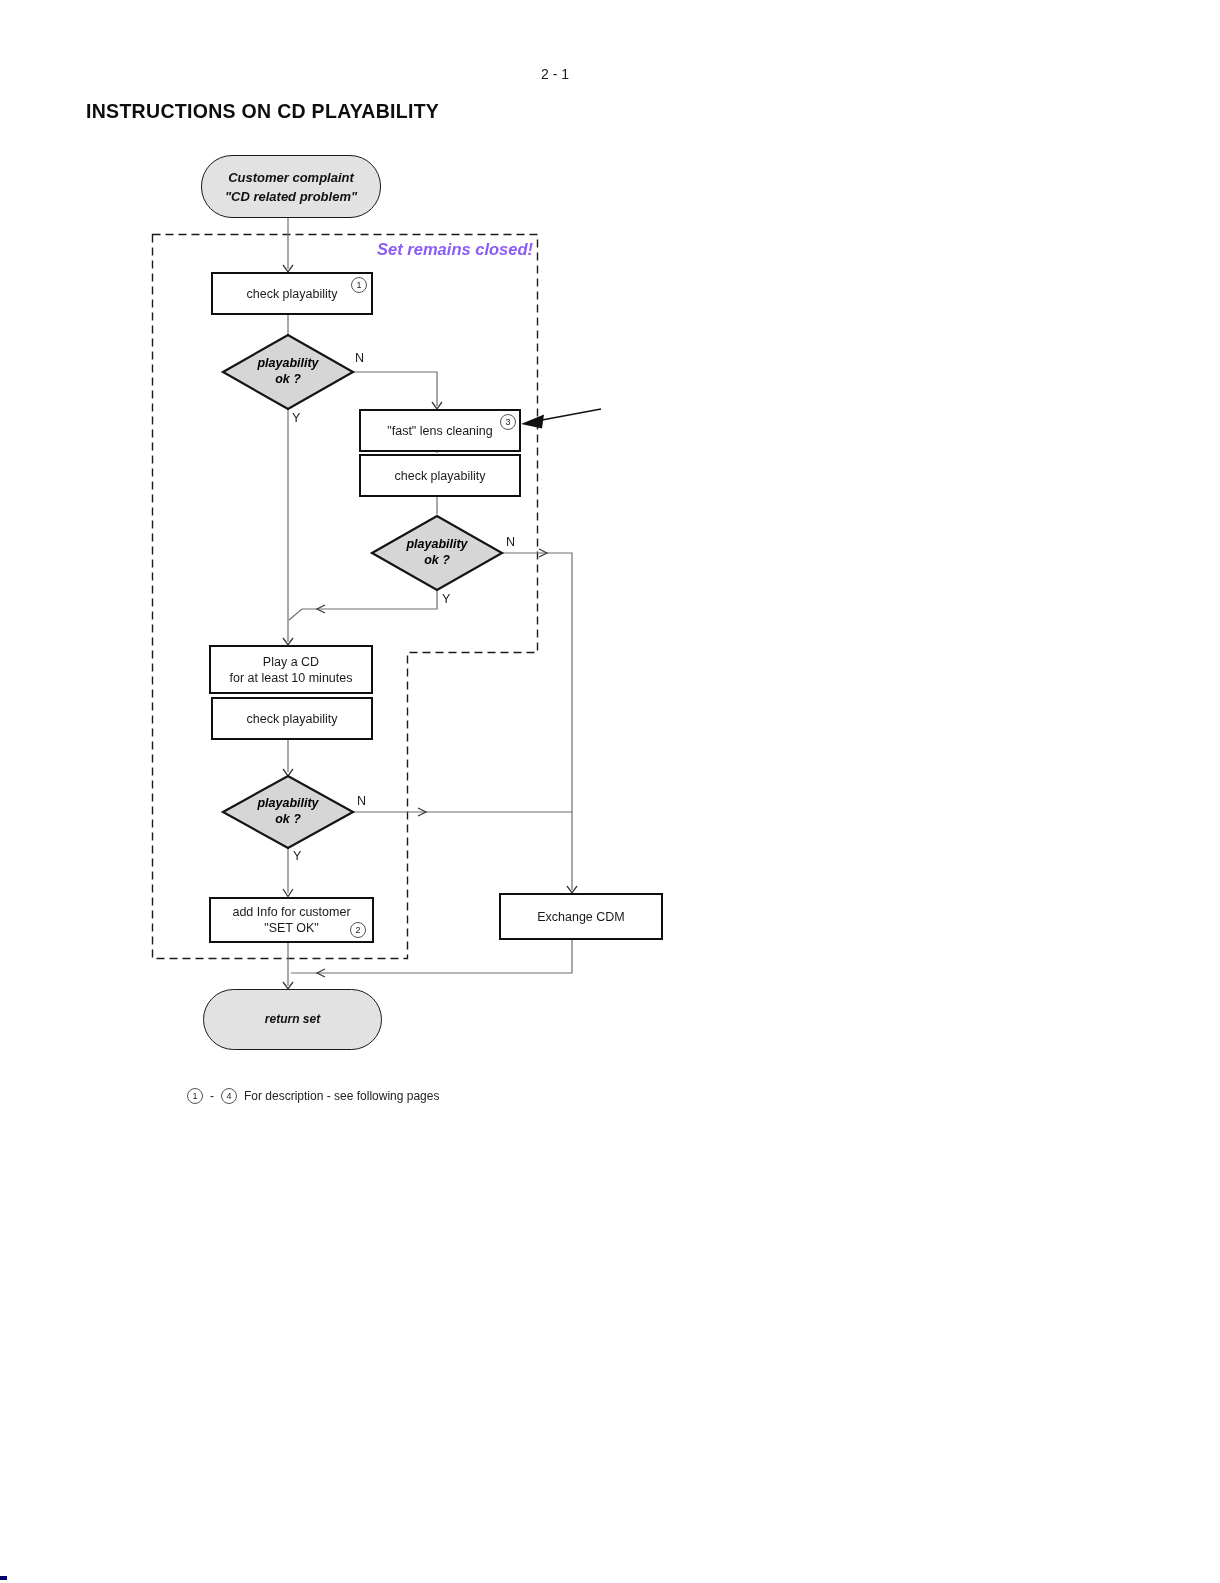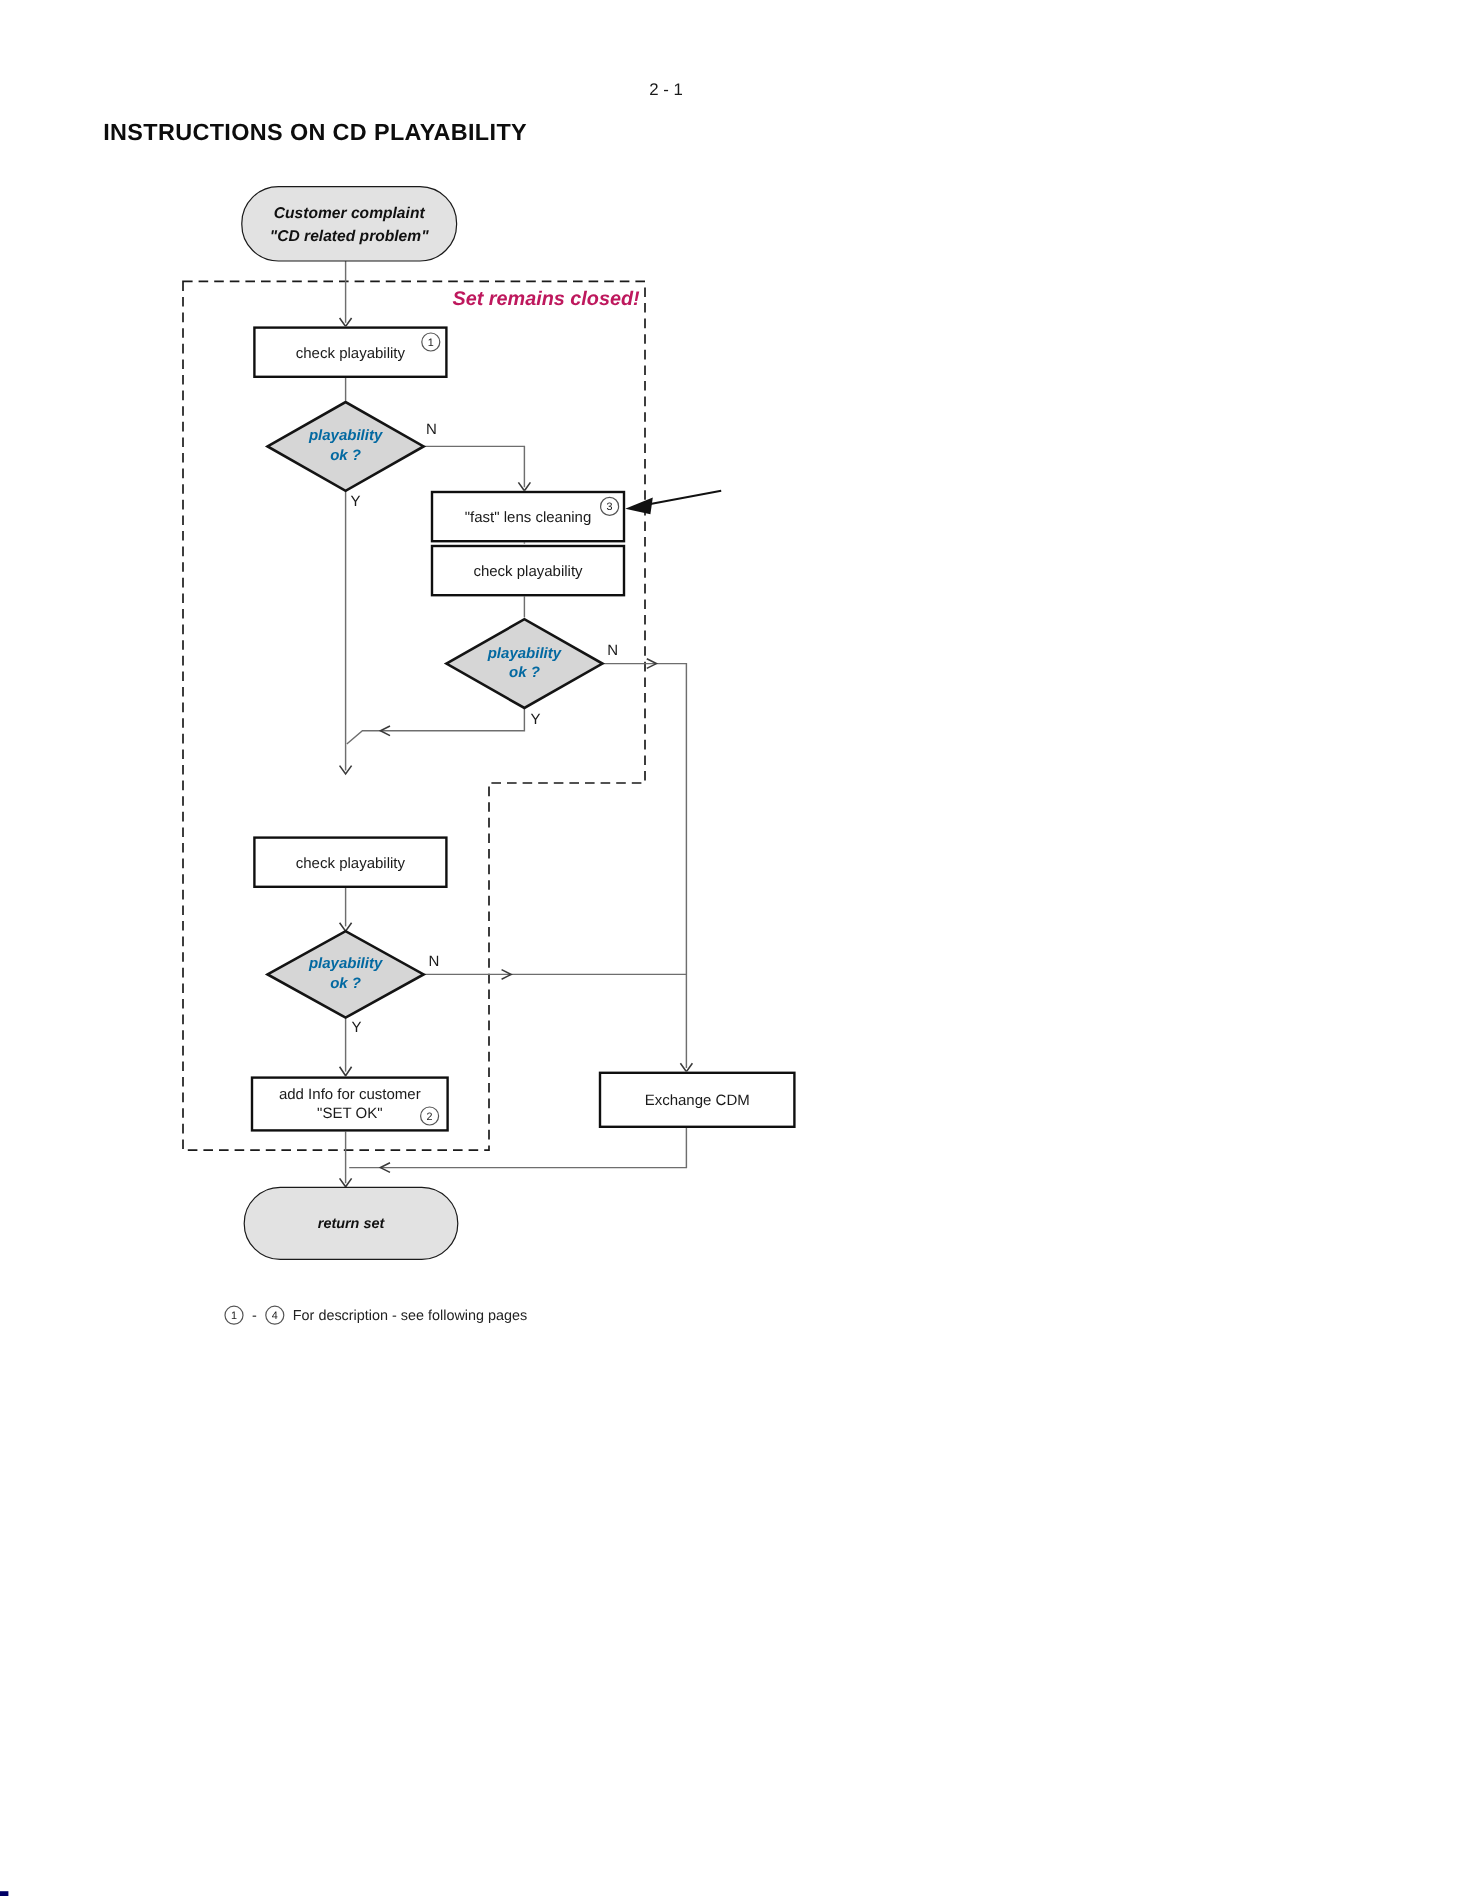--- a/index.html
+++ b/index.html
@@ -16,24 +16,24 @@
   .box{position:absolute;background:#fff;border:2.6px solid #0f0f0f;
        display:flex;flex-direction:column;align-items:center;justify-content:center;
        font-size:12.5px;line-height:16px;text-align:center;color:#1a1a1a;}
   .badge{position:absolute;width:14px;height:14px;border:1px solid #555;border-radius:50%;
          background:#fff;font-size:9px;font-weight:normal;font-style:normal;line-height:14px;
          text-align:center;color:#222;}
   .inline-badge{display:inline-block;width:14px;height:14px;border:1px solid #555;border-radius:50%;
          background:#fff;font-size:9px;line-height:14px;text-align:center;color:#222;
          vertical-align:-2px;margin:0 4px;}
   .dlabel{position:absolute;width:112px;text-align:center;font-weight:bold;font-style:italic;
-          font-size:12.5px;line-height:15.5px;color:#0369a1;}
+          font-size:12.5px;line-height:15.5px;color:#000000;}
   .yn{position:absolute;font-size:12.5px;color:#1a1a1a;}
   .region-label{position:absolute;font-weight:bold;font-style:italic;font-size:16.5px;
-                color:#be185d;text-align:right;}
+                color:#8b5cf6;text-align:right;}
   .annotation{position:absolute;font-size:14px;line-height:24px;color:#1a1a1a;}
   .footnote{position:absolute;display:flex;align-items:center;font-size:12px;color:#222;}
   .footnote .inline-badge{margin:0 7px 0 0;}
   .footnote .sep{margin-right:7px;}
   .artifact{position:absolute;background:#000066;}
 </style>
 </head>
 <body>
 
 <div class="canvas">
@@ -116,20 +116,24 @@
     <span>check playability</span>
   </div>
 
   <div class="dlabel" style="left:381px;top:537px;">
     <span style="display:block">playability</span>
     <span style="display:block">ok ?</span>
   </div>
   <div class="yn" style="left:506px;top:535px;">N</div>
   <div class="yn" style="left:442px;top:592px;">Y</div>
 
+  <div class="box" style="left:209px;top:645px;width:160px;height:45px;">
+    <span>Play a CD</span>
+    <span>for at least 10 minutes</span>
+  </div>
 
   <div class="box" style="left:211px;top:697px;width:158px;height:39px;">
     <span>check playability</span>
   </div>
 
   <div class="dlabel" style="left:232px;top:796px;">
     <span style="display:block">playability</span>
     <span style="display:block">ok ?</span>
   </div>
   <div class="yn" style="left:357px;top:794px;">N</div>

